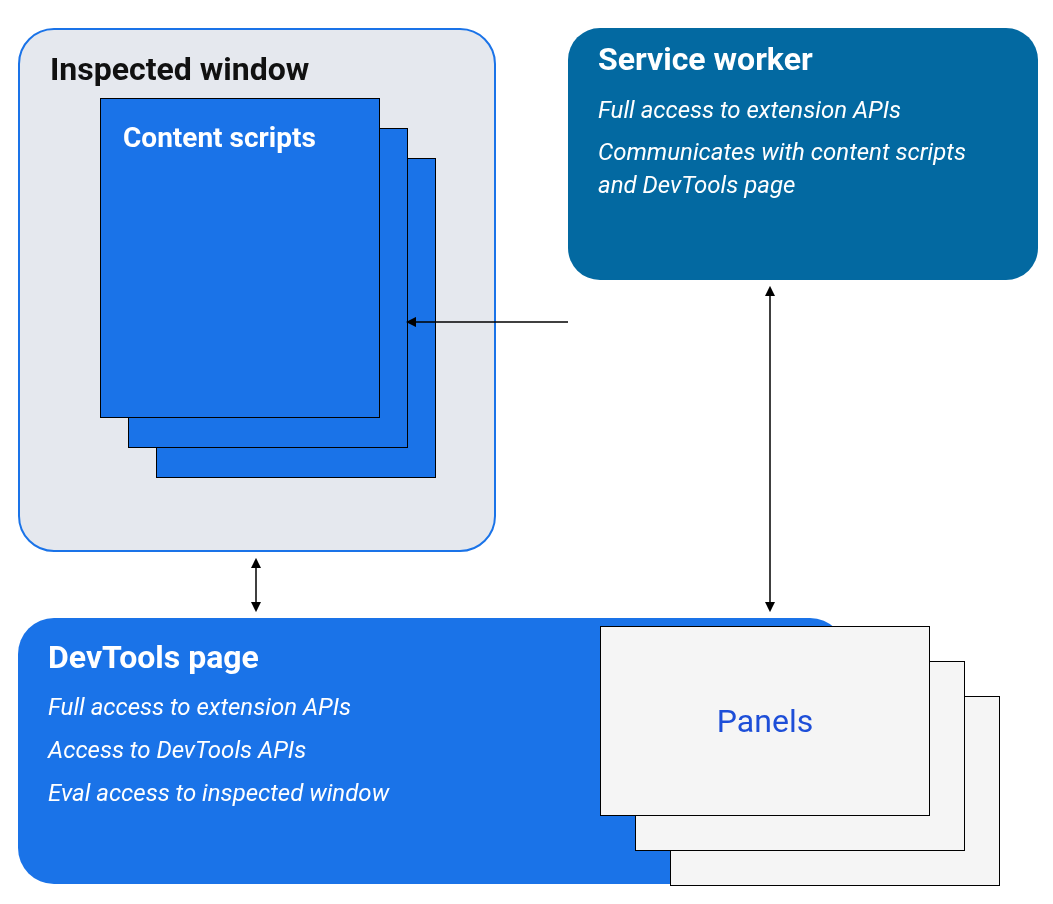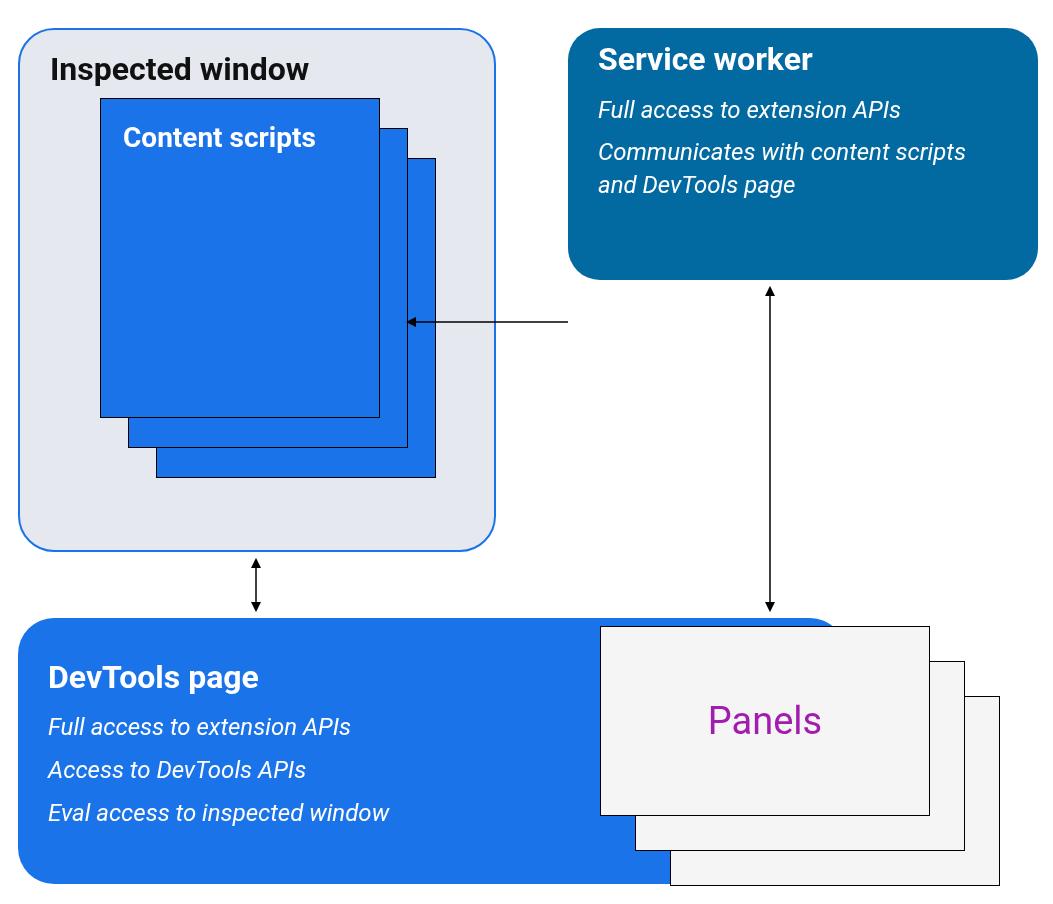--- a/index.html
+++ b/index.html
@@ -87,21 +87,21 @@
 
   
   .devtools-page {
     position: absolute;
     left: 18px;
     top: 618px;
     width: 828px;
     height: 266px;
     background: #1a73e8;
     border-radius: 36px;
-    padding: 40px 30px;
+    padding: 20px 30px;
   }
   .dt-title {
     color: #fff;
     font-size: 32px;
     font-weight: 700;
     margin-bottom: 16px;
   }
   .dt-line {
     color: #fff;
     font-size: 24px;
@@ -122,22 +122,22 @@
     position: absolute;
     width: 330px;
     height: 190px;
     background: #f5f5f5;
     border: 1.5px solid #000;
   }
   .p3 { left: 70px; top: 70px; }
   .p2 { left: 35px; top: 35px; }
   .p1 { left: 0; top: 0; display: flex; align-items: center; justify-content: center; }
   .panel-label {
-    font-size: 38px;
-    color: #a21caf;
+    font-size: 32px;
+    color: #1d4ed8;
   }
 
   svg.arrows {
     position: absolute;
     inset: 0;
     width: 1053px;
     height: 904px;
     pointer-events: none;
   }
 </style>

